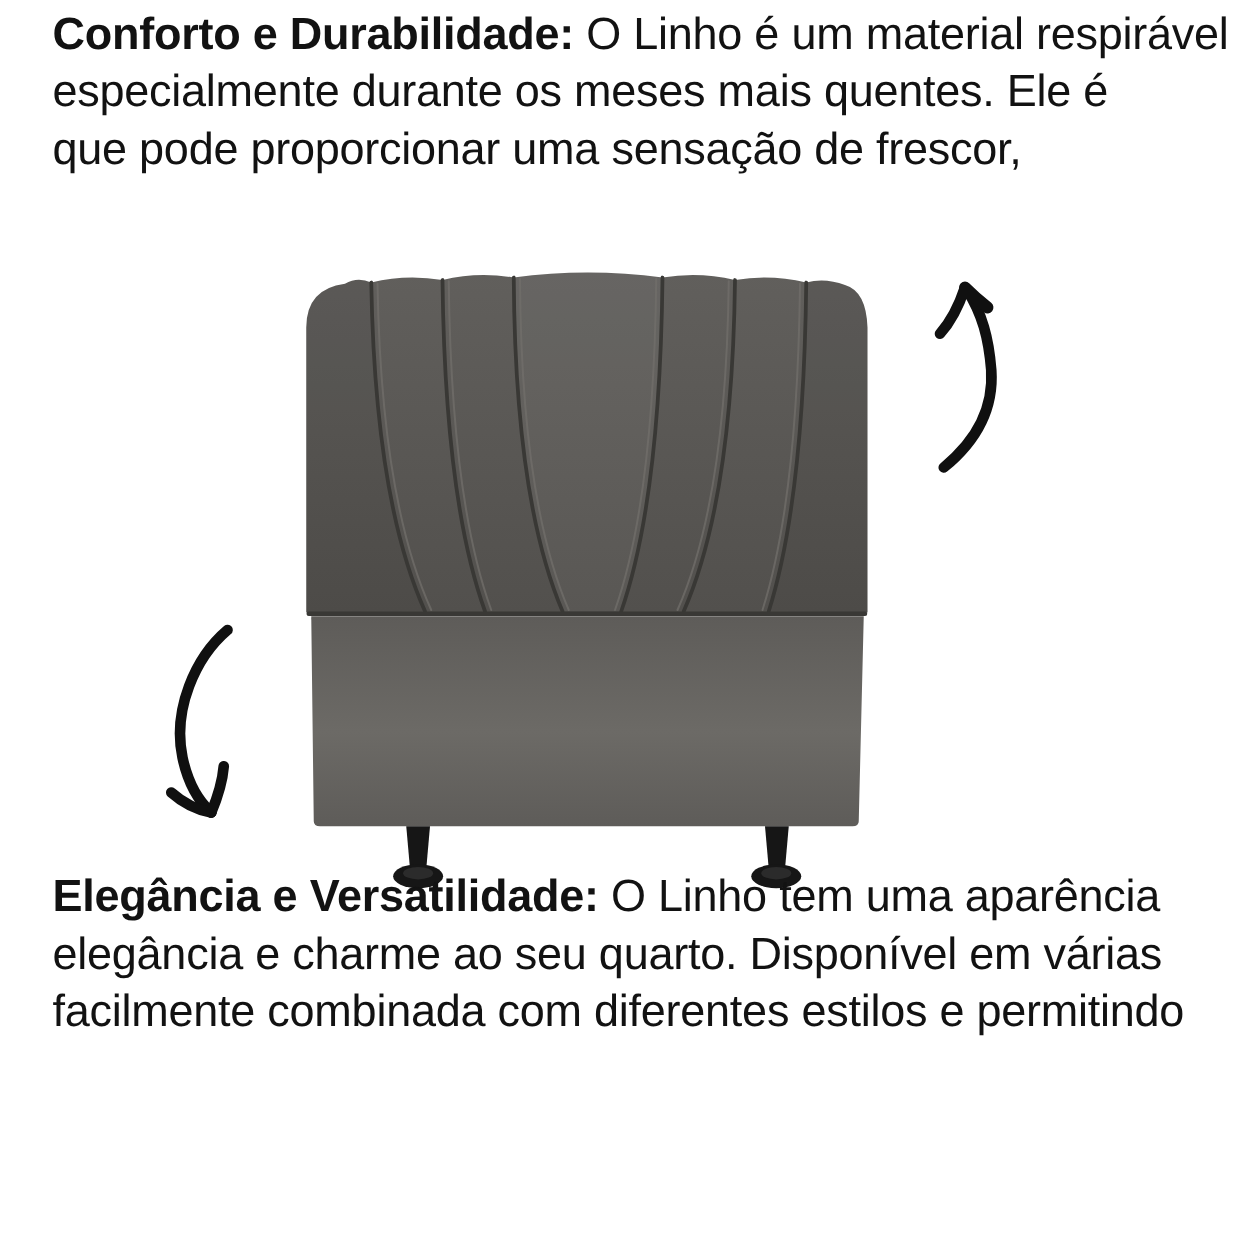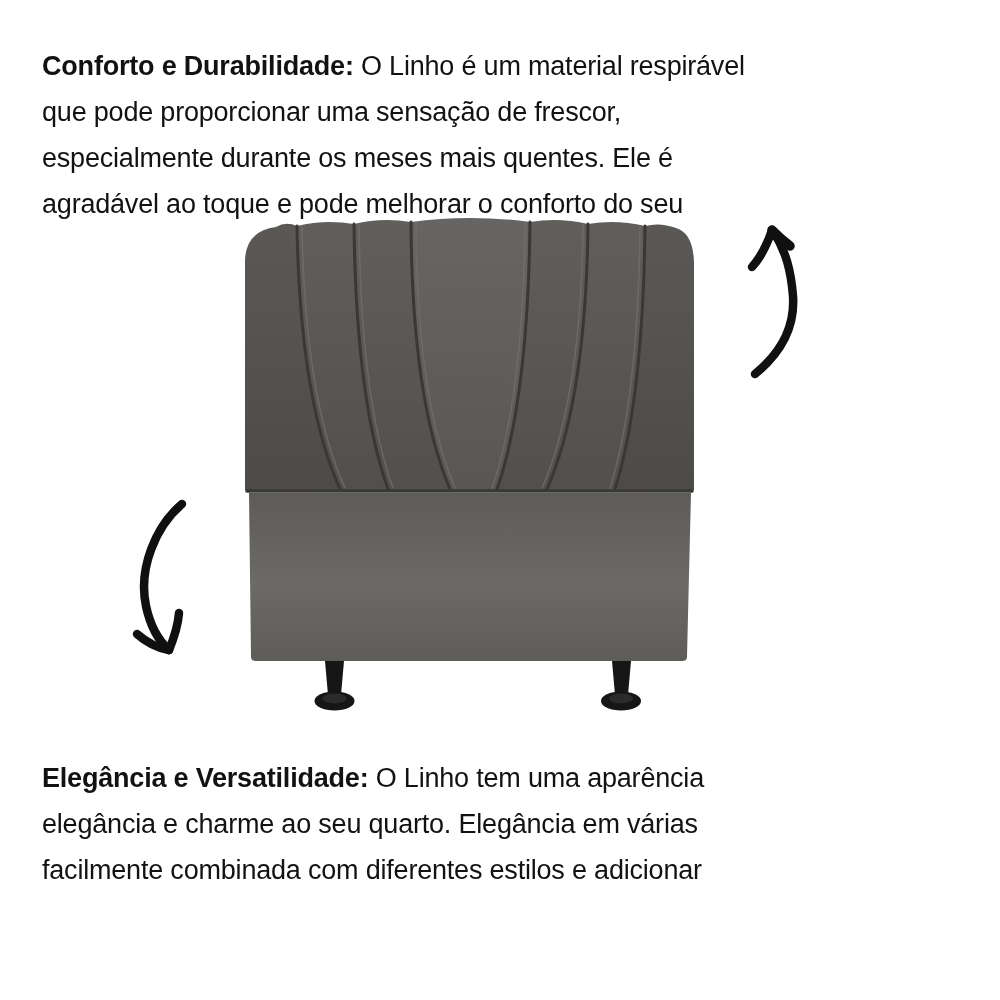--- a/index.html
+++ b/index.html
@@ -10,49 +10,47 @@
     --leg:#161616; --arrow:#101010;
   }
   html,body{margin:0;padding:0;}
   body{
     width:1000px;height:1000px;position:relative;overflow:hidden;
     background:var(--bg);
     font-family:"Liberation Sans", sans-serif;
   }
   .para{
     position:absolute;left:42px;color:var(--text);
-    font-size:27px;line-height:46px;letter-spacing:-0.2px;
+    font-size:36px;line-height:46px;letter-spacing:-0.2px;
     white-space:nowrap;
-    margin-top:39px;
   }
   .para b{font-weight:700;}
   #para-top{top:4px;}
-  #para-bottom{top:716px;}
+  #para-bottom{top:694px;}
   svg.figure{position:absolute;left:0;top:0;}
   .hb-top{fill:url(#gTop);}
   .hb-bottom{fill:url(#gBot);}
   .s-top-a{stop-color:var(--hb-top-a);} .s-top-b{stop-color:var(--hb-top-b);}
   .s-bot-a{stop-color:var(--hb-bot-a);} .s-bot-b{stop-color:var(--hb-bot-b);} .s-bot-c{stop-color:var(--hb-bot-a);}
   .seam{stroke:var(--seam);stroke-width:3;fill:none;stroke-linecap:round;}
   .seam-hl{stroke:var(--seam-light);stroke-width:1.6;fill:none;opacity:.75;stroke-linecap:round;}
   .leg{fill:var(--leg);}
   .arrow path{stroke:var(--arrow);stroke-width:8.5;fill:none;stroke-linecap:round;stroke-linejoin:round;}
   .shade-dark{fill:#000;opacity:.055;}
   .shade-light{fill:#fff;opacity:.045;}
 </style>
 </head>
 <body>
 
 <main>
 
   <section id="para-top" class="para">
       <div><b>Conforto e Durabilidade:</b> O Linho é um material respirável</div>
+      <div>especialmente durante os meses mais quentes. Ele é</div>
       <div>que pode proporcionar uma sensação de frescor,</div>
-      <div>especialmente durante os meses mais quentes. Ele é</div>
-      <div>agradável ao toque e pode melhorar o conforto do seu</div>
     </section>
 
   <svg class="figure" width="1000" height="1000" viewBox="0 0 1000 1000">
     <defs>
       <linearGradient id="gTop" x1="0" y1="0" x2="0" y2="1">
         <stop offset="0" class="s-top-a"></stop>
         <stop offset="1" class="s-top-b"></stop>
       </linearGradient>
       <linearGradient id="gBot" x1="0" y1="0" x2="0" y2="1">
         <stop offset="0" class="s-bot-a"></stop>
@@ -116,17 +114,17 @@
     </g>
     <g class="arrow">
       <path d="M 182 504 C 156 526 138 568 146 606 C 150 625 158 640 169 650"></path>
       <path d="M 169 650 C 158 648 146 642 137 634"></path>
       <path d="M 169 650 C 174 638 178 625 179 613"></path>
     </g>
   </svg>
 
   <section id="para-bottom" class="para">
       <div><b>Elegância e Versatilidade:</b> O Linho tem uma aparência</div>
-      <div>elegância e charme ao seu quarto. Elegância em várias</div>
-      <div>facilmente combinada com diferentes estilos e adicionar</div>
+      <div>elegância e charme ao seu quarto. Disponível em várias</div>
+      <div>facilmente combinada com diferentes estilos e permitindo</div>
     </section>
 
 </main>
 
 </body></html>

